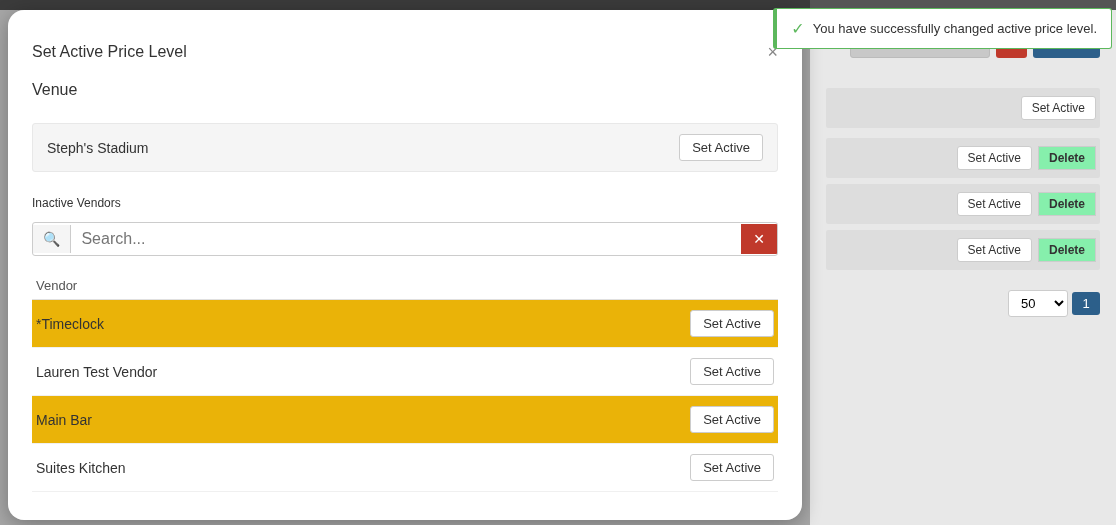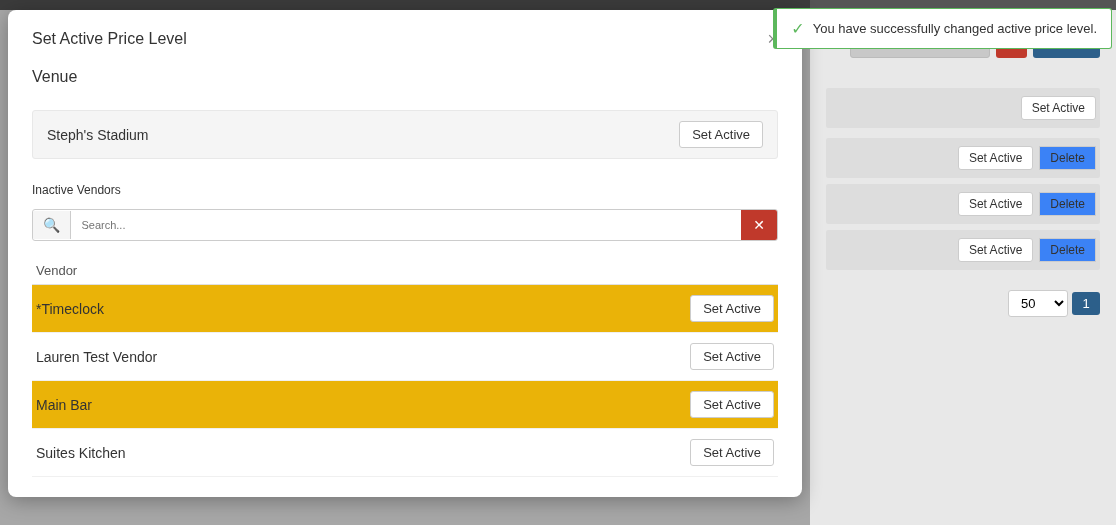--- a/index.html
+++ b/index.html
@@ -100,27 +100,28 @@
       background: white;
       color: #333;
       border: 1px solid #ccc;
       border-radius: 3px;
       padding: 4px 10px;
       cursor: pointer;
       font-size: 12px;
     }
 
     .btn-delete {
-      background: #3b82f6;
+      background: #86efac;
       color: #333;
       border: 1px solid #ccc;
       border-radius: 0;
       padding: 4px 10px;
       cursor: pointer;
       font-size: 12px;
+      font-weight: bold;
     }
 
     .right-pagination {
       display: flex;
       justify-content: flex-end;
       align-items: center;
       margin-top: 20px;
       gap: 4px;
     }
 
@@ -177,25 +178,25 @@
       background: rgba(0,0,0,0.3);
       display: flex;
       align-items: flex-start;
       justify-content: center;
       padding-top: 10px;
     }
 
     
     .modal {
       background: white;
-      border-radius: 8px;
+      border-radius: 16px;
       width: 794px;
       max-height: 510px;
       overflow-y: auto;
-      padding: 20px 24px;
+      padding: 33px 24px;
       position: relative;
       box-shadow: 0 4px 20px rgba(0,0,0,0.3);
     }
 
     .modal-header {
       display: flex;
       justify-content: space-between;
       align-items: center;
       margin-bottom: 20px;
     }
@@ -263,21 +264,21 @@
       padding: 6px 10px;
       color: #666;
       font-size: 14px;
     }
 
     .search-input {
       flex: 1;
       border: none;
       outline: none;
       padding: 7px 10px;
-      font-size: 11px;
+      font-size: 16px;
       background: white;
     }
 
     .search-clear {
       background: #c0392b;
       color: white;
       border: none;
       padding: 7px 12px;
       cursor: pointer;
       font-size: 14px;

